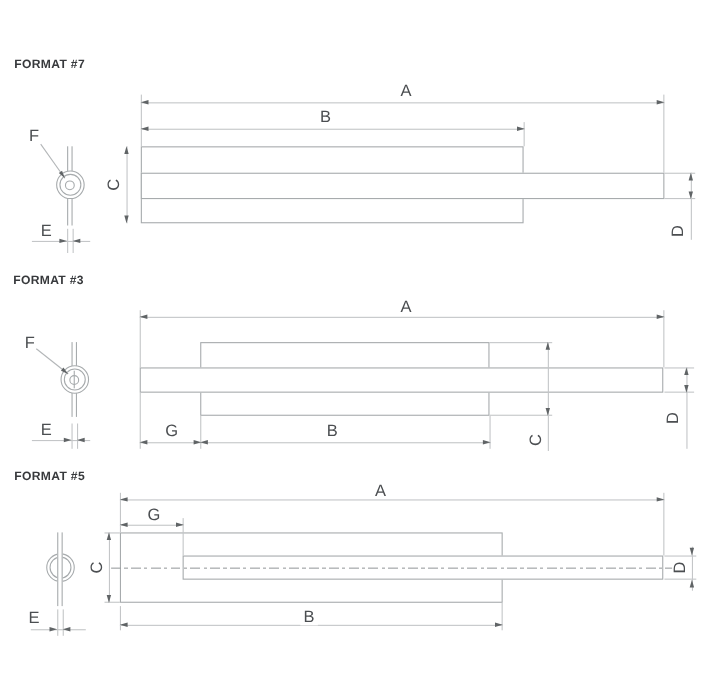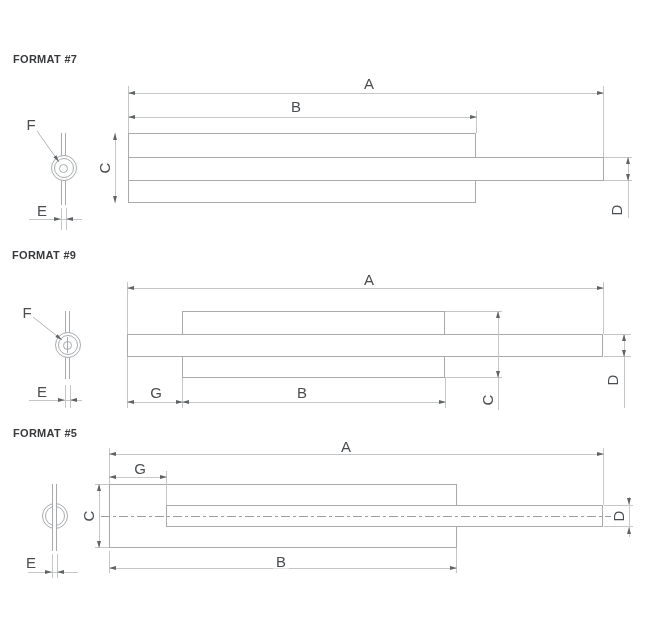--- a/index.html
+++ b/index.html
@@ -83,21 +83,21 @@
 
     <div class="dln" style="left:604px;top:157px;width:28px;height:1px"></div>
     <div class="dln" style="left:604px;top:180px;width:28px;height:1px"></div>
     <div class="dln" style="left:628px;top:157px;width:1px;height:61px"></div>
     <div class="arr u" style="left:626px;top:157px"></div>
     <div class="arr d" style="left:626px;top:174px"></div>
     <span class="dim-label rot" style="left:616px;top:210px">D</span>
   </div>
 
   <div class="layer">
-    <span class="fmt-title" style="left:12px;top:249px">FORMAT #9</span>
+    <span class="fmt-title" style="left:12px;top:249px">FORMAT #3</span>
 
     <div class="bar" style="left:65px;top:311px;height:68px"></div>
     <div class="circ" style="left:55px;top:332px;width:26px;height:26px"></div>
     <div class="circ" style="left:58px;top:335px;width:20px;height:20px"></div>
     <div class="circ" style="left:63px;top:341px;width:9px;height:9px"></div>
     <div class="ln" style="left:67px;top:337px;width:1px;height:16px"></div>
     <svg class="leader" style="left:31px;top:314px" width="36" height="30">
       <line x1="2" y1="3" x2="31" y2="26"></line>
       <polygon points="31,26 24.4,23 26.6,20.2"></polygon>
     </svg>

